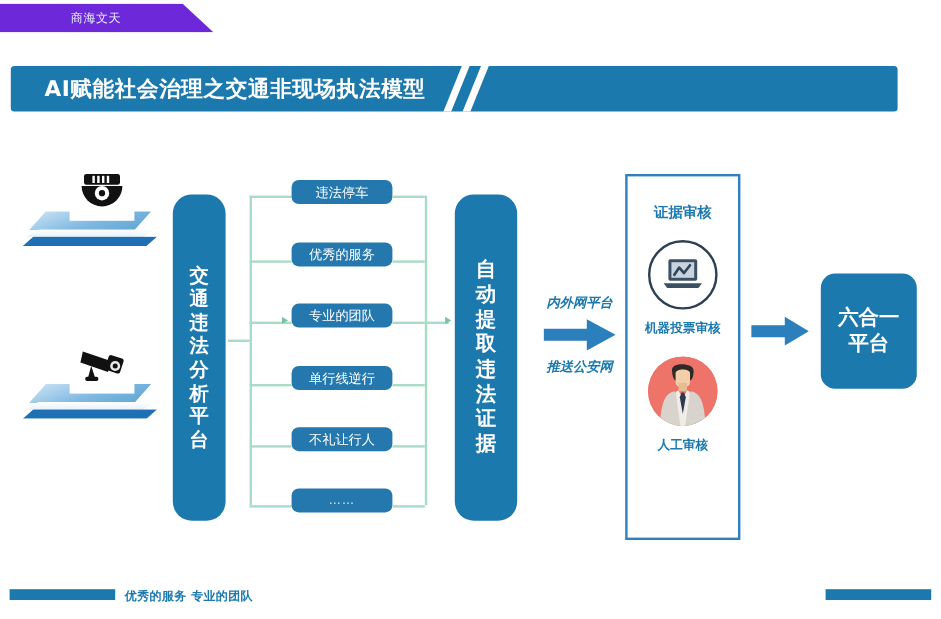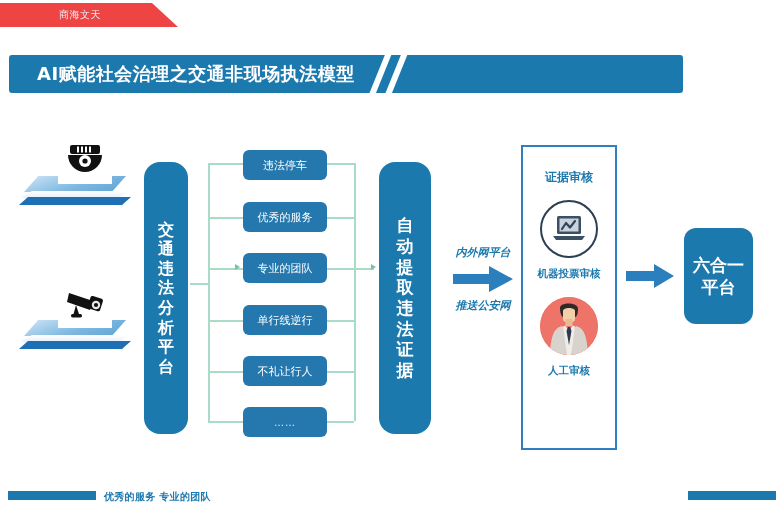--- a/index.html
+++ b/index.html
@@ -12,21 +12,21 @@
   #slide{
     position:relative;
     width:784px; height:516px;
     background:#ffffff;
   }
 
   
   .corner-tab{
     position:absolute; left:0; top:3px;
     width:178px; height:24px;
-    background:#ef4444;
+    background:#6d28d9;
     clip-path: polygon(0 0, 152px 0, 178px 100%, 0 100%);
     display:flex; align-items:center; justify-content:center;
     padding-right:18px;
   }
   .corner-tab span{
     color:#e8f2f8; font-size:10px; letter-spacing:.5px;
   }
 
   
   .brand{
@@ -56,21 +56,21 @@
     letter-spacing:0px; line-height:1.15;
   }
   .brand-en{
     font-size:6px; color:#2d4a8a; letter-spacing:.4px;
     line-height:1.1; margin-top:1px;
   }
 
   
   .title-banner{
     position:absolute; left:9px; top:55px;
-    width:674px; height:38px;
+    width:739px; height:38px;
     background:#1c79ae;
     border-radius:3px;
     display:flex; align-items:center;
     overflow:hidden;
   }
   .title-banner h1{
     color:#ffffff;
     font-size:18px;
     font-weight:bold;
     letter-spacing:.5px;
@@ -134,21 +134,21 @@
   }
   .pillar.extract{
     left:379px; top:162px; width:52px; height:272px;
     font-size:17px;
   }
   .pillar-vtext{ padding:0 6px; }
 
   
   .vio{
     position:absolute; left:243px;
-    width:84px; height:30px;
+    width:84px; height:20px;
     background:#2478ad;
     border-radius:6px;
     color:#ffffff;
     font-size:11px;
     display:flex; align-items:center; justify-content:center;
     white-space:nowrap;
   }
   .vio.dots{ font-size:10px; letter-spacing:1px; color:#d8e9f4; }
 
   
@@ -209,21 +209,21 @@
   .person-circle{
     width:58px; height:58px; border-radius:50%;
     background:#ee7369;
     overflow:hidden; position:relative;
     display:flex; align-items:flex-end; justify-content:center;
   }
 
   
   .final-box{
     position:absolute; left:684px; top:228px;
-    width:69px; height:96px;
+    width:80px; height:96px;
     background:#1c79ae;
     border-radius:12px;
     display:flex; align-items:center; justify-content:center;
     color:#ffffff; font-size:17px; font-weight:bold;
     text-align:center; line-height:1.3;
   }
 
   
   .footer-bar-left{
     position:absolute; left:8px; bottom:16px;

